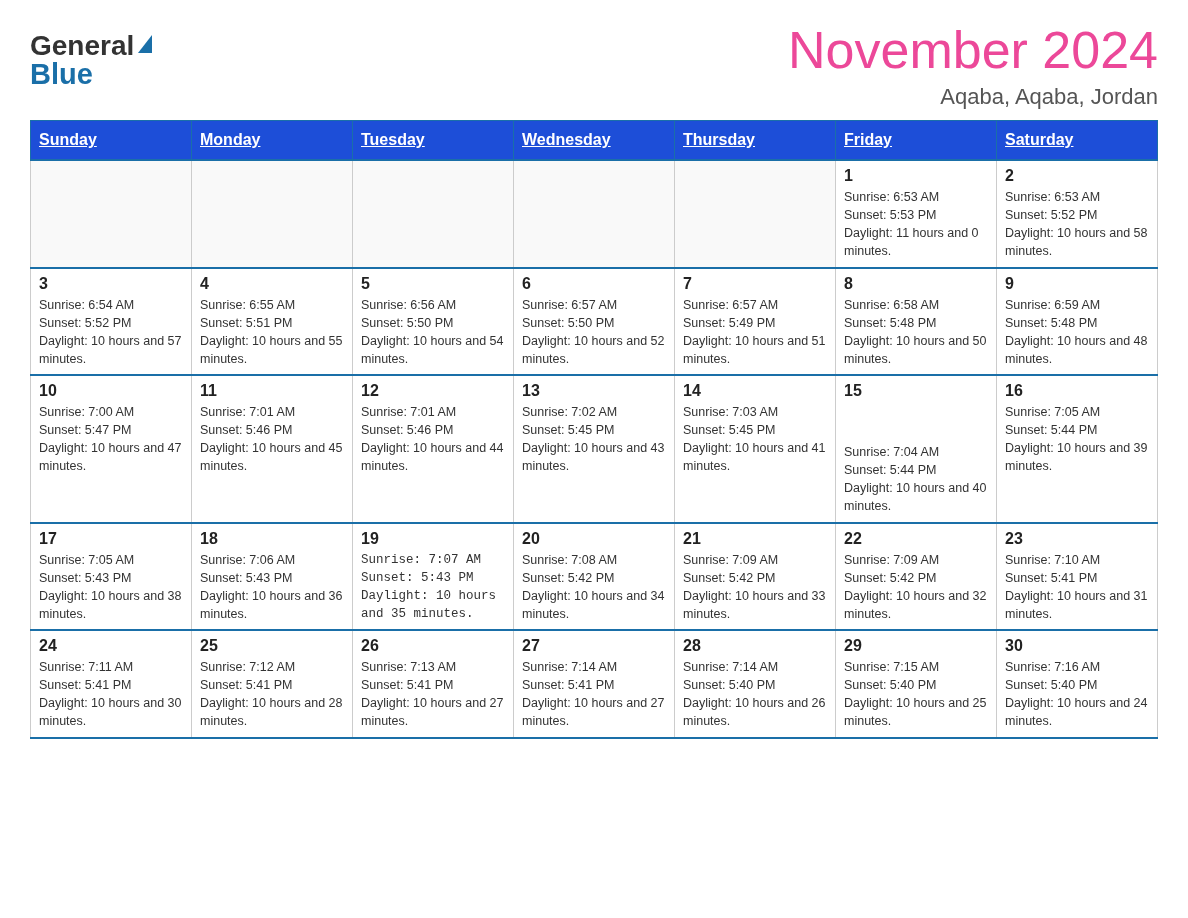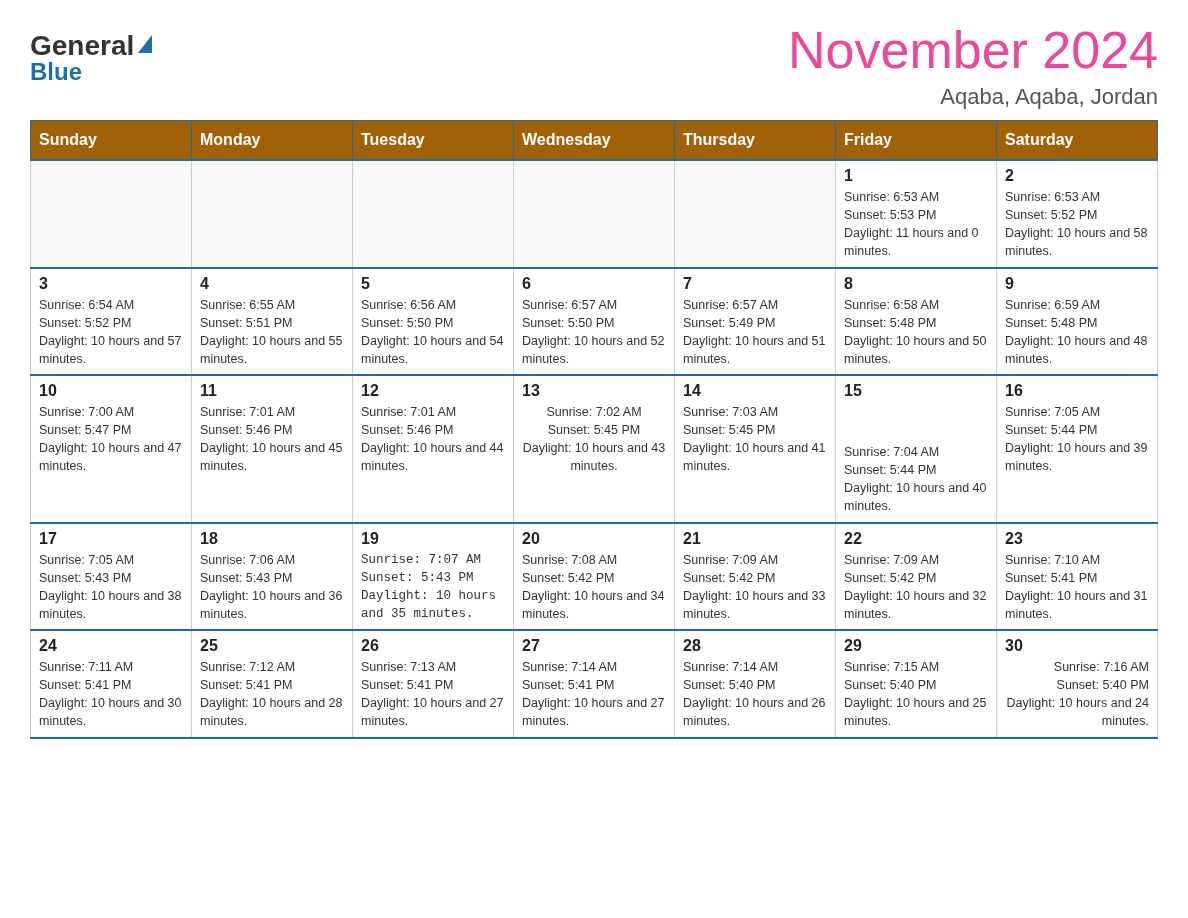--- a/index.html
+++ b/index.html
@@ -35,21 +35,21 @@
     .logo-triangle {
       width: 0;
       height: 0;
       border-left: 14px solid transparent;
       border-right: 0px solid transparent;
       border-bottom: 18px solid #1a6fa8;
       margin-left: 4px;
       margin-top: -4px;
     }
     .logo-text-blue {
-      font-size: 24px;
+      font-size: 29px;
       font-weight: bold;
       color: #1a6fa8;
       margin-top: -4px;
     }
     .title-block {
       text-align: right;
     }
     .month-title {
       font-size: 52px;
       font-weight: normal;
@@ -59,27 +59,28 @@
       font-size: 22px;
       color: #555;
       margin-top: 4px;
     }
     .calendar {
       width: 100%;
       border-collapse: collapse;
       margin-top: 8px;
     }
     .calendar th {
-      background-color: #a16207;
+      background-color: #1d4ed8;
       color: #fff;
       font-size: 16px;
       font-weight: bold;
       padding: 10px 8px;
       text-align: left;
       border: 1px solid #1a6fa8;
+      text-decoration: underline;
     }
     .calendar td {
       border: 1px solid #ccc;
       vertical-align: top;
       padding: 6px 8px;
       width: 14.28%;
       min-height: 100px;
       font-size: 13px;
       color: #333;
     }
@@ -209,21 +210,21 @@
 Daylight: 10 hours and 45 minutes.</div>
         </td>
         <td>
           <span class="day-number">12</span>
           <div class="sun-info" style="white-space: pre-line;">Sunrise: 7:01 AM
 Sunset: 5:46 PM
 Daylight: 10 hours and 44 minutes.</div>
         </td>
         <td>
           <span class="day-number">13</span>
-          <div class="sun-info" style="white-space: pre-line; text-align: center;">Sunrise: 7:02 AM
+          <div class="sun-info" style="white-space: pre-line;">Sunrise: 7:02 AM
 Sunset: 5:45 PM
 Daylight: 10 hours and 43 minutes.</div>
         </td>
         <td>
           <span class="day-number">14</span>
           <div class="sun-info" style="white-space: pre-line;">Sunrise: 7:03 AM
 Sunset: 5:45 PM
 Daylight: 10 hours and 41 minutes.</div>
         </td>
         <td>
@@ -315,19 +316,19 @@
 Daylight: 10 hours and 26 minutes.</div>
         </td>
         <td>
           <span class="day-number">29</span>
           <div class="sun-info" style="white-space: pre-line;">Sunrise: 7:15 AM
 Sunset: 5:40 PM
 Daylight: 10 hours and 25 minutes.</div>
         </td>
         <td>
           <span class="day-number">30</span>
-          <div class="sun-info" style="white-space: pre-line; text-align: right;">Sunrise: 7:16 AM
+          <div class="sun-info" style="white-space: pre-line;">Sunrise: 7:16 AM
 Sunset: 5:40 PM
 Daylight: 10 hours and 24 minutes.</div>
         </td>
       </tr>
     </tbody>
 </table>
 
 </body></html>

